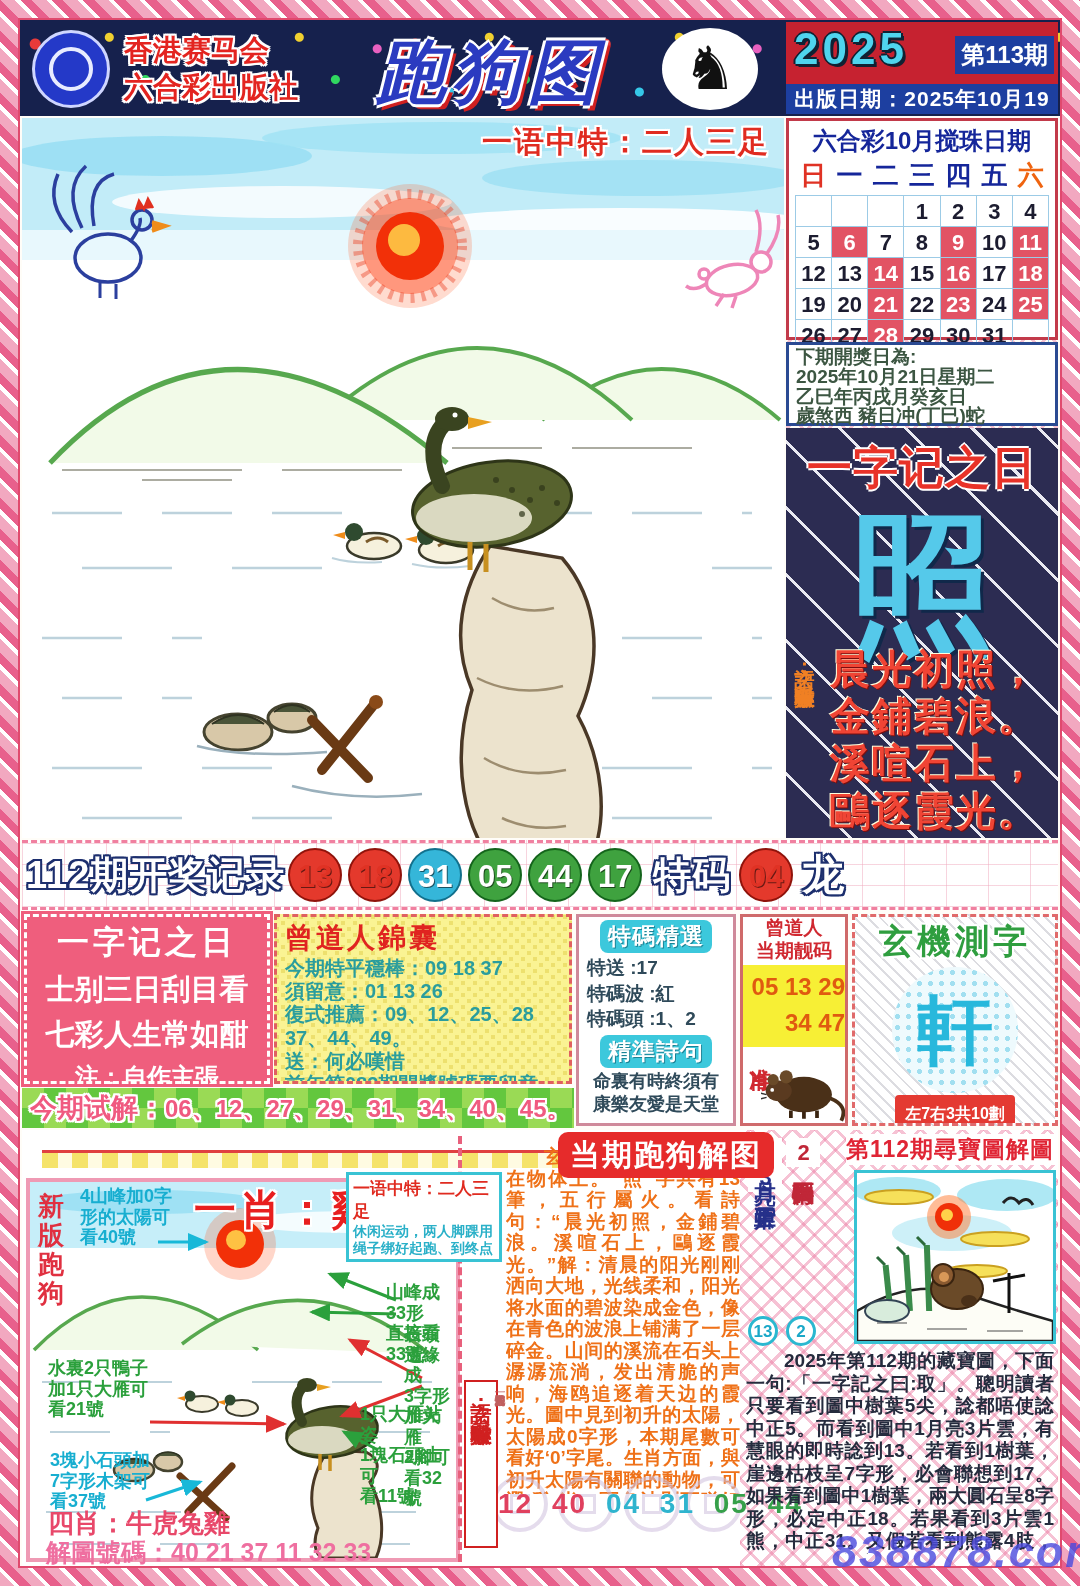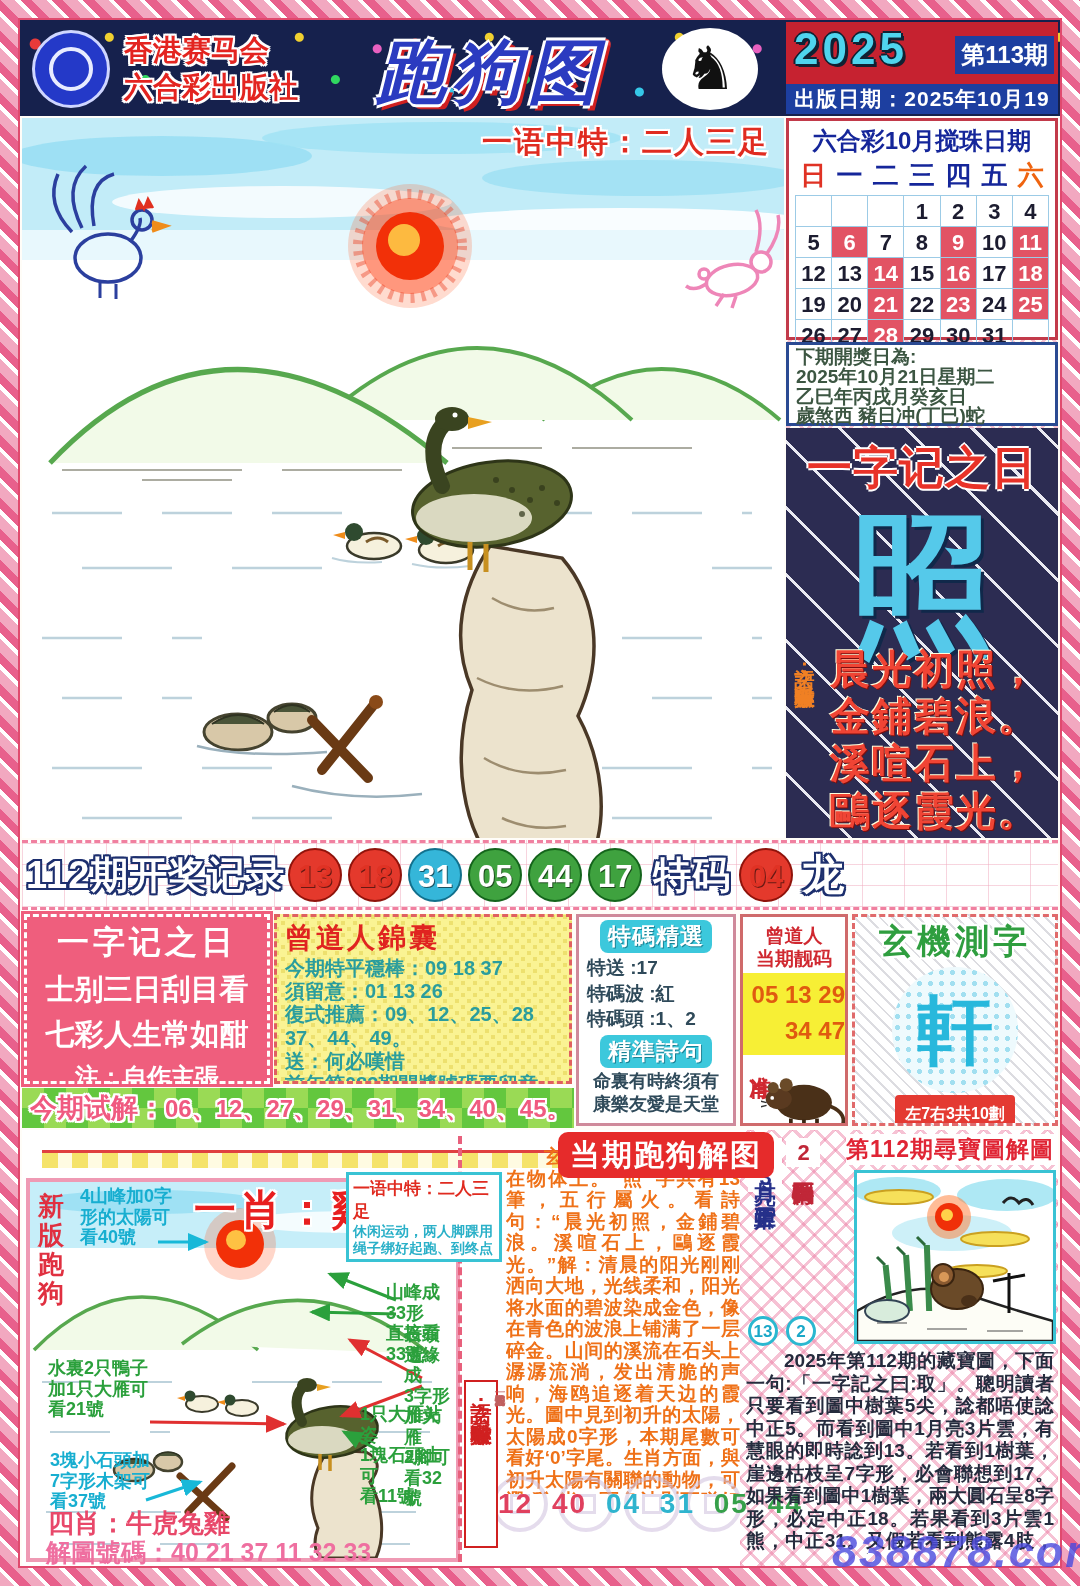--- a/index.html
+++ b/index.html
@@ -88,21 +88,21 @@
     background:#faf393; background-image:radial-gradient(#ede06e 25%,transparent 26%),radial-gradient(#ede06e 25%,transparent 26%);
     background-size:12px 12px; background-position:0 0,6px 6px; overflow:hidden; }
   .b2 .t { font-size:28px; font-weight:bold; color:#e02420; letter-spacing:3px; }
   .b2 .l { font-size:20px; font-weight:bold; color:#2a9d9d; line-height:1.16; }
   .b3 { left:576px; top:914px; width:160px; height:212px; border:3px solid #cf8a9a; background:#fff; text-align:center; overflow:hidden; }
   .chip { display:inline-block; margin:3px auto 2px; padding:1px 8px; background:#3cc8dc; color:#fff; font-weight:bold;
     font-size:23px; border-radius:8px; letter-spacing:1px; text-shadow:1px 1px 0 #1a8396; }
   .b3 .r { font-size:19px; font-weight:bold; color:#2f4a5a; line-height:1.35; text-align:left; padding-left:8px; }
   .b3 .p { font-size:18px; font-weight:bold; color:#2f4a5a; line-height:1.3; }
   .b4 { left:740px; top:914px; width:108px; height:212px; border:3px solid #cf6a6a; background:#fff; overflow:hidden; }
-  .b4 .t { text-align:center; font-size:19px; font-weight:bold; color:#d02830; line-height:1.2; padding-top:8px; }
+  .b4 .t { text-align:center; font-size:19px; font-weight:bold; color:#d02830; line-height:1.2; padding-top:0; }
   .b4 .nums { background:#f7ef35; margin-top:2px; padding:4px 0 6px; text-align:right; color:#e05a10;
     font-weight:bold; font-size:24px; line-height:1.5; }
   .b4 .bot { position:relative; height:86px; }
   .b4 .zl { position:absolute; left:2px; top:4px; font-size:22px; font-weight:bold; color:#d02830; }
   .b5 { left:852px; top:914px; width:206px; height:212px; border:3px dashed #e06a6a; background:#fff; text-align:center; overflow:hidden;
     background-image:repeating-linear-gradient(45deg,rgba(140,140,155,.3) 0 2px,transparent 2px 9px); }
   .b5 .t { font-size:34px; font-weight:bold; color:#2f9e3f; letter-spacing:4px; margin-top:2px; }
   .xuan-circle { width:126px; height:126px; margin:2px auto; border-radius:50%;
     background-image:radial-gradient(rgba(110,205,232,.6) 30%,transparent 32%); background-size:11px 11px; background-color:#eefafd;
     font-size:76px; font-weight:bold; color:#28b8dc; line-height:126px; }

